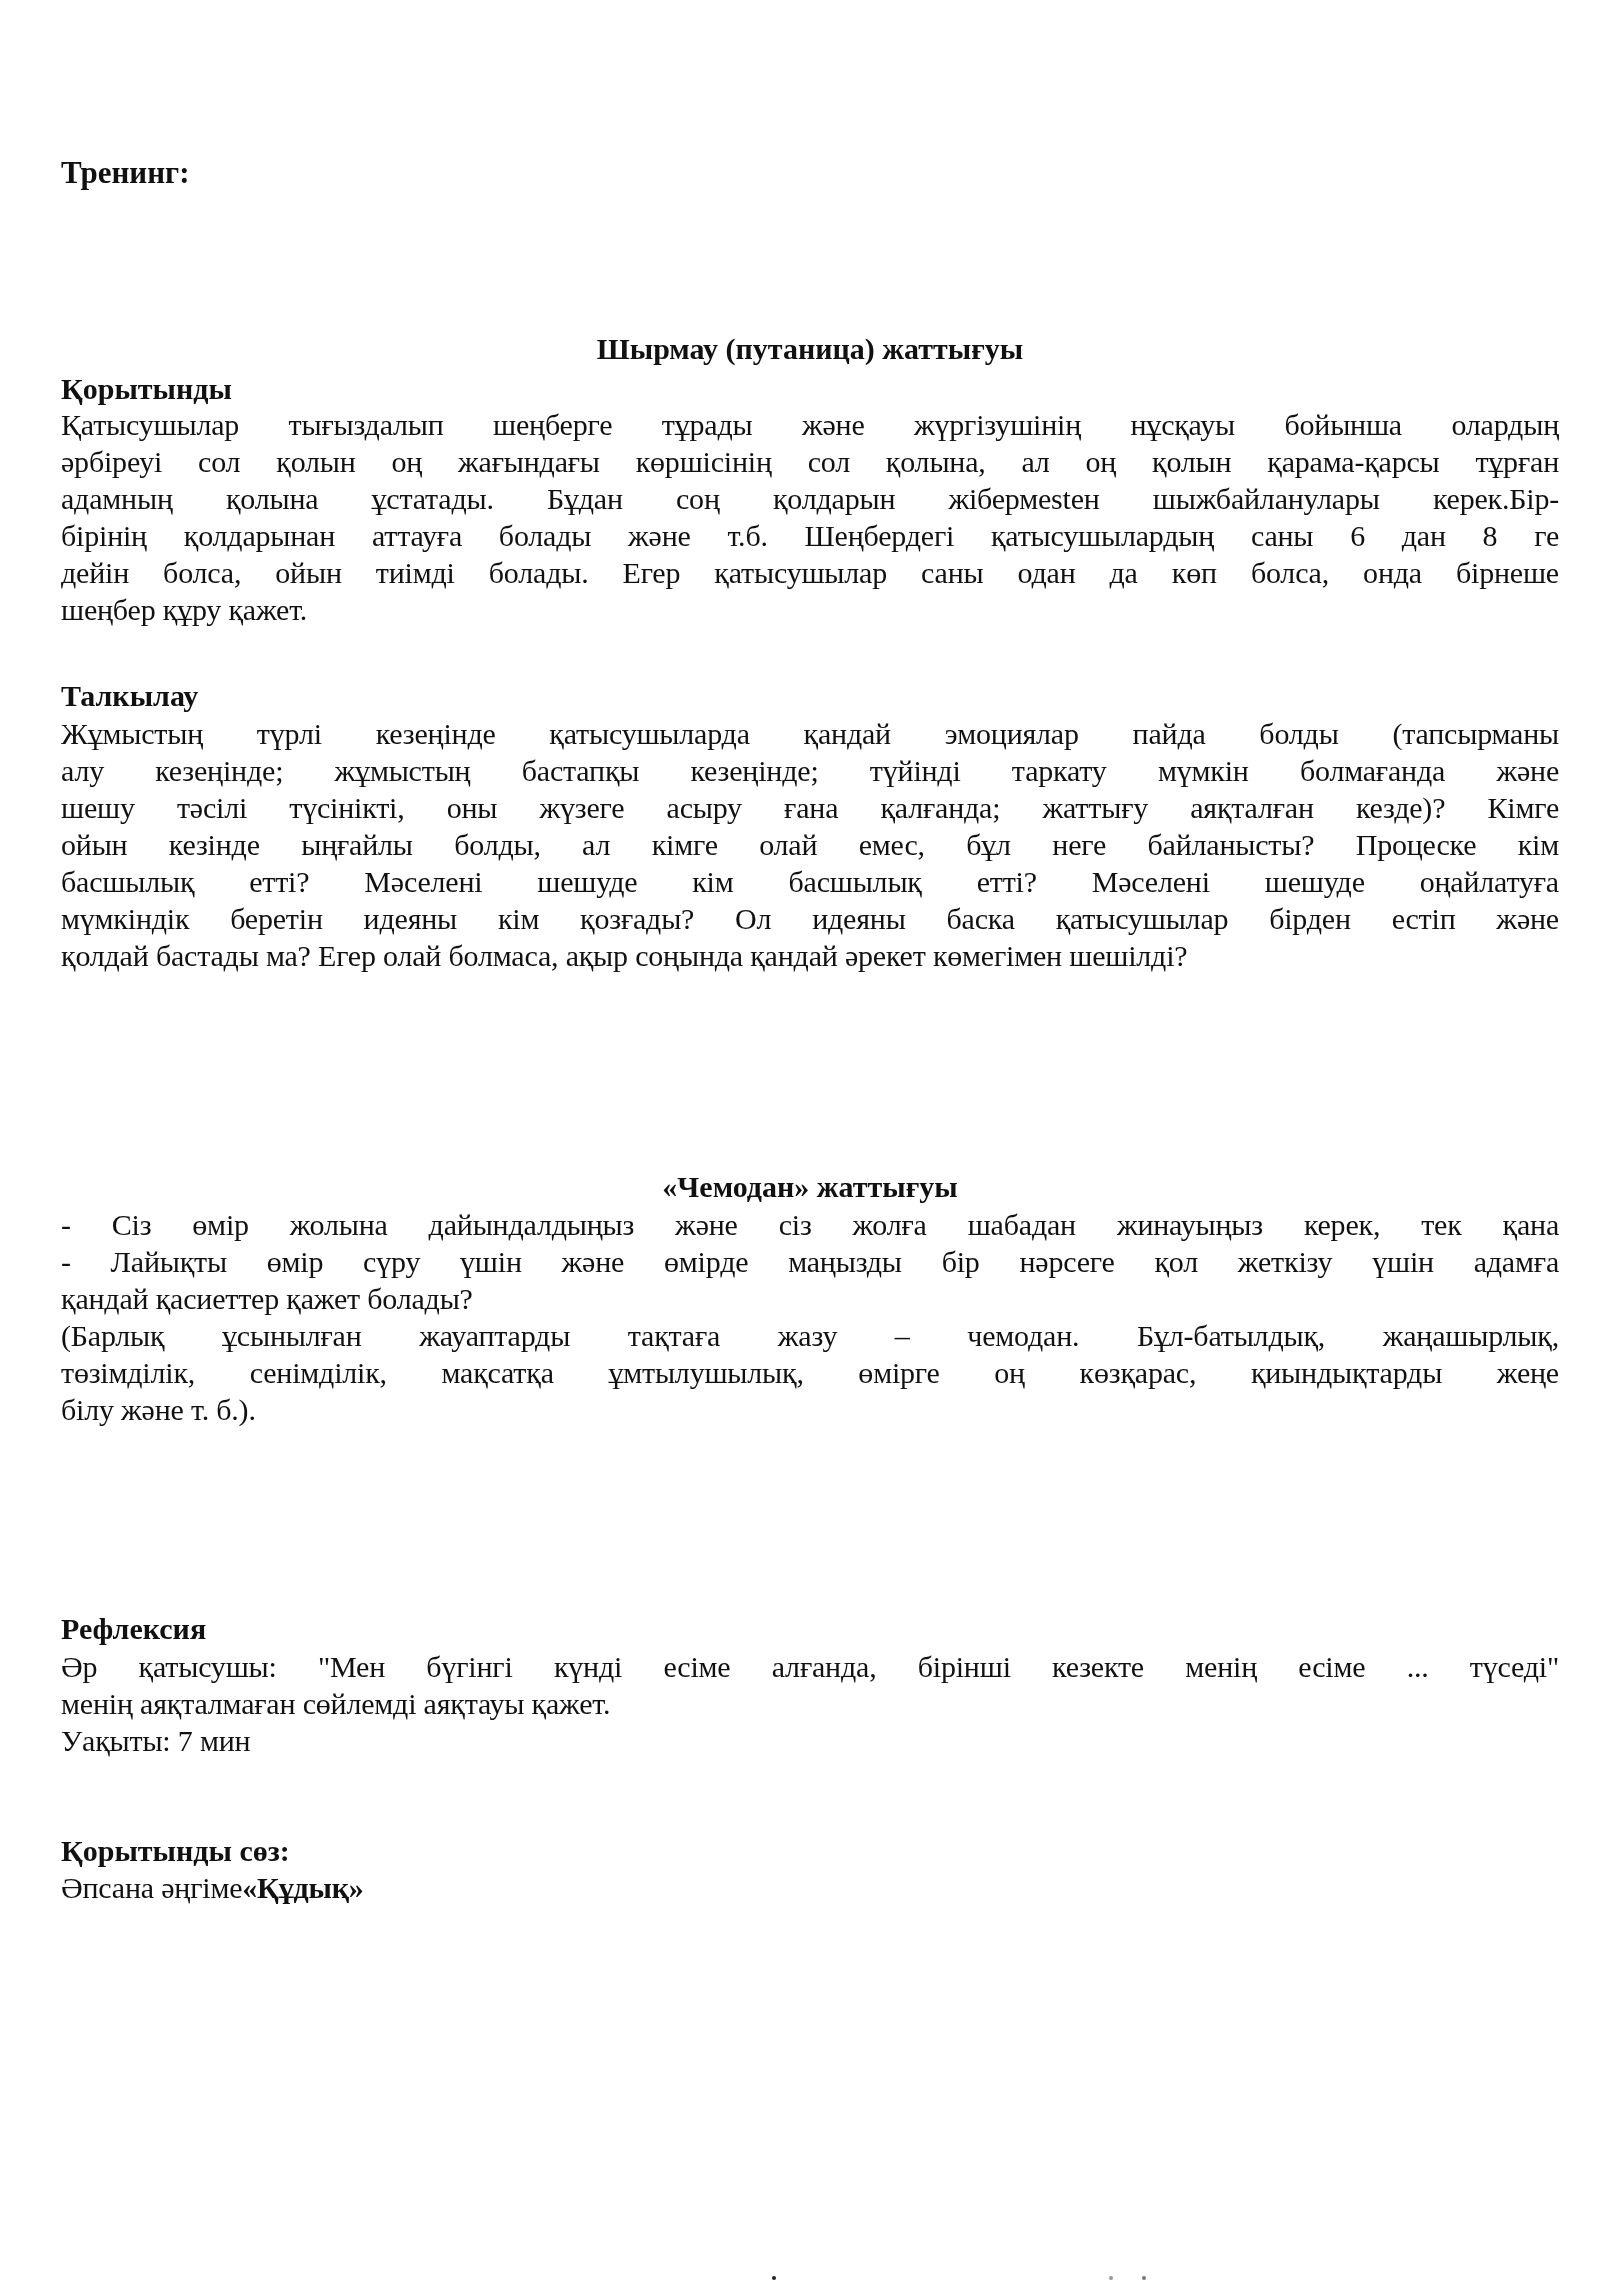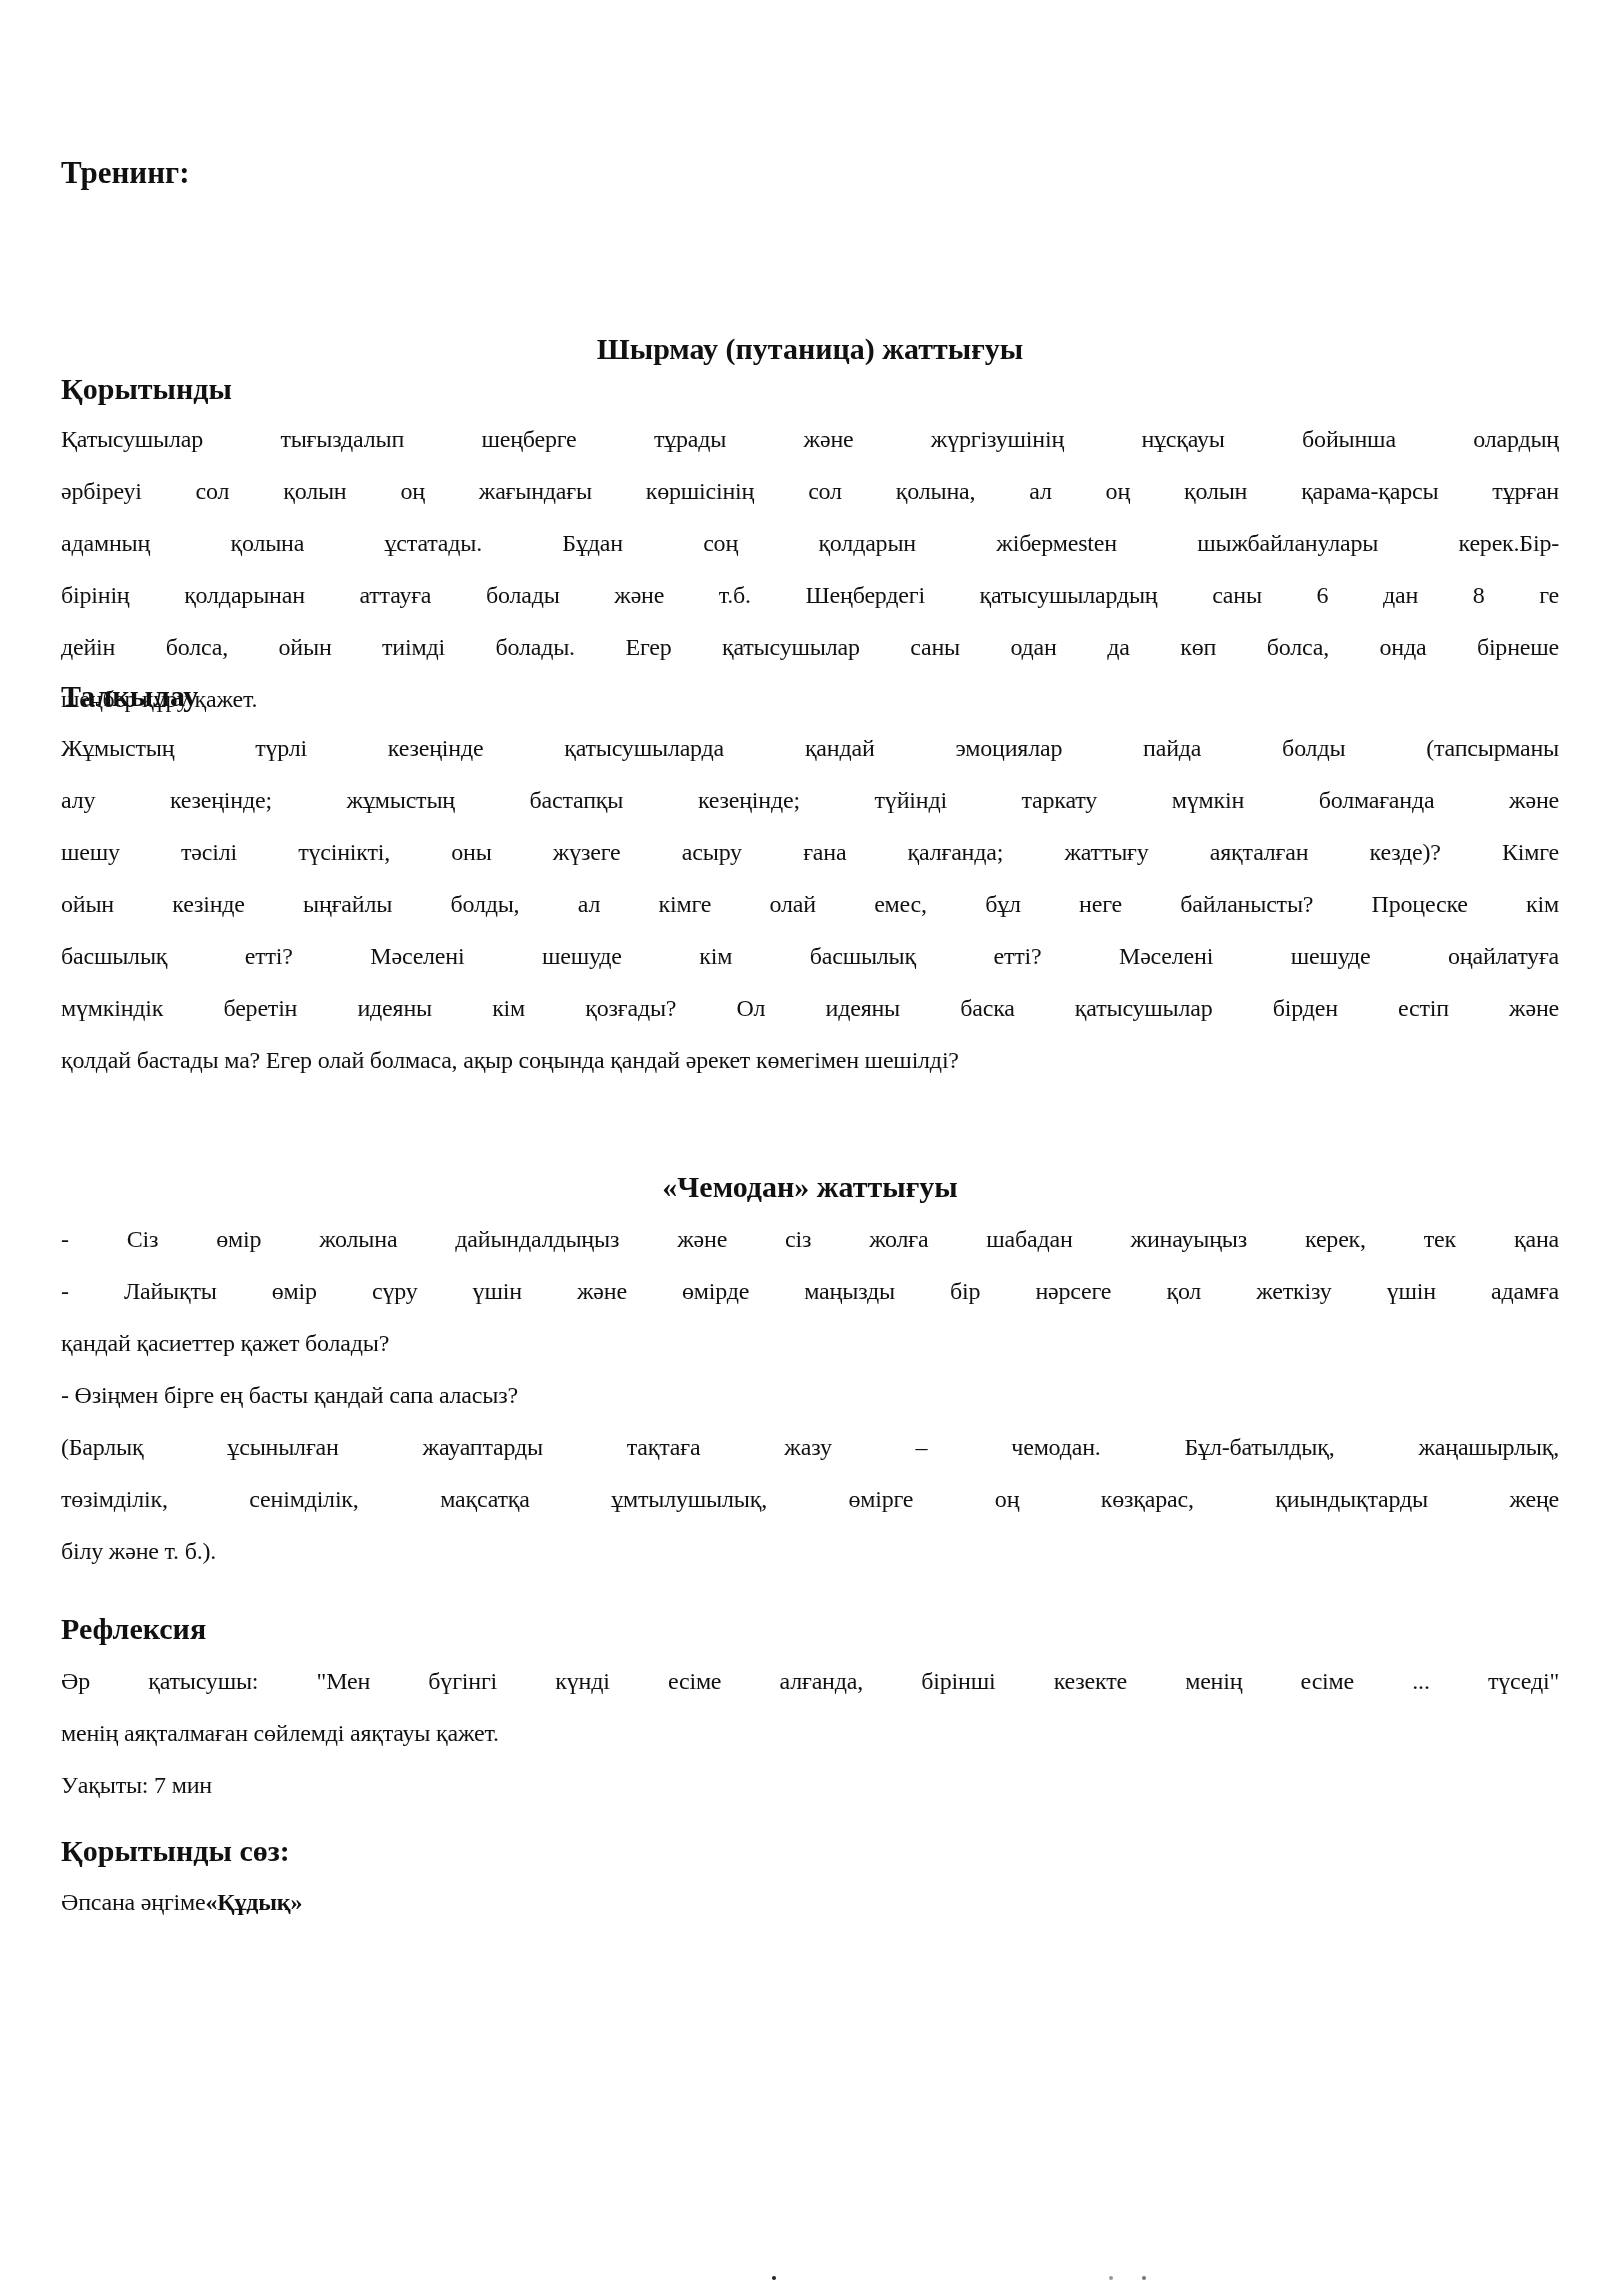--- a/index.html
+++ b/index.html
@@ -15,25 +15,24 @@
       font-family: "Liberation Serif", "DejaVu Serif", serif;
       color: #111111;
     }
     .page {
       position: absolute;
       left: 61px;
       top: 0;
       width: 1498px;
     }
     .line {
-      font-size: 24px;
+      font-size: 30px;
       line-height: 37px;
       letter-spacing: -0.2px;
       white-space: nowrap;
-      margin-top: 15px;
     }
     .justify {
       text-align: justify;
       text-align-last: justify;
       white-space: normal;
     }
     .last {
       text-align: left;
       text-align-last: left;
     }
@@ -98,21 +97,20 @@
     <div class="line justify">басшылық етті? Мәселені шешуде кім басшылық етті? Мәселені шешуде оңайлатуға</div>
     <div class="line justify">мүмкіндік беретін идеяны кім қозғады? Ол идеяны баска қатысушылар бірден естіп және</div>
     <div class="line justify last">қолдай бастады ма? Егер олай болмаса, ақыр соңында қандай әрекет көмегімен шешілді?</div>
   </div>
 
   <div id="sec3-title" class="blk heading center">«Чемодан» жаттығуы</div>
   <div id="sec3-body" class="blk">
     <div class="line justify">- Сіз өмір жолына дайындалдыңыз және сіз жолға шабадан жинауыңыз керек, тек қана</div>
     <div class="line justify">- Лайықты өмір сүру үшін және өмірде маңызды бір нәрсеге қол жеткізу үшін адамға</div>
     <div class="line justify last">қандай қасиеттер қажет болады?</div>
-    <div class="line justify last">- Өзіңмен бірге ең басты қандай сапа аласыз?</div>
     <div class="line justify">(Барлық ұсынылған жауаптарды тақтаға жазу – чемодан. Бұл-батылдық, жаңашырлық,</div>
     <div class="line justify">төзімділік, сенімділік, мақсатқа ұмтылушылық, өмірге оң көзқарас, қиындықтарды жеңе</div>
     <div class="line justify last">білу және т. б.).</div>
   </div>
 
   <div id="sec4-sub" class="blk heading">Рефлексия</div>
   <div id="sec4-body" class="blk">
     <div class="line justify">Әр қатысушы: "Мен бүгінгі күнді есіме алғанда, бірінші кезекте менің есіме ...  түседі"</div>
     <div class="line justify last">менің аяқталмаған сөйлемді аяқтауы қажет.</div>
     <div class="line justify last">Уақыты: 7 мин</div>

